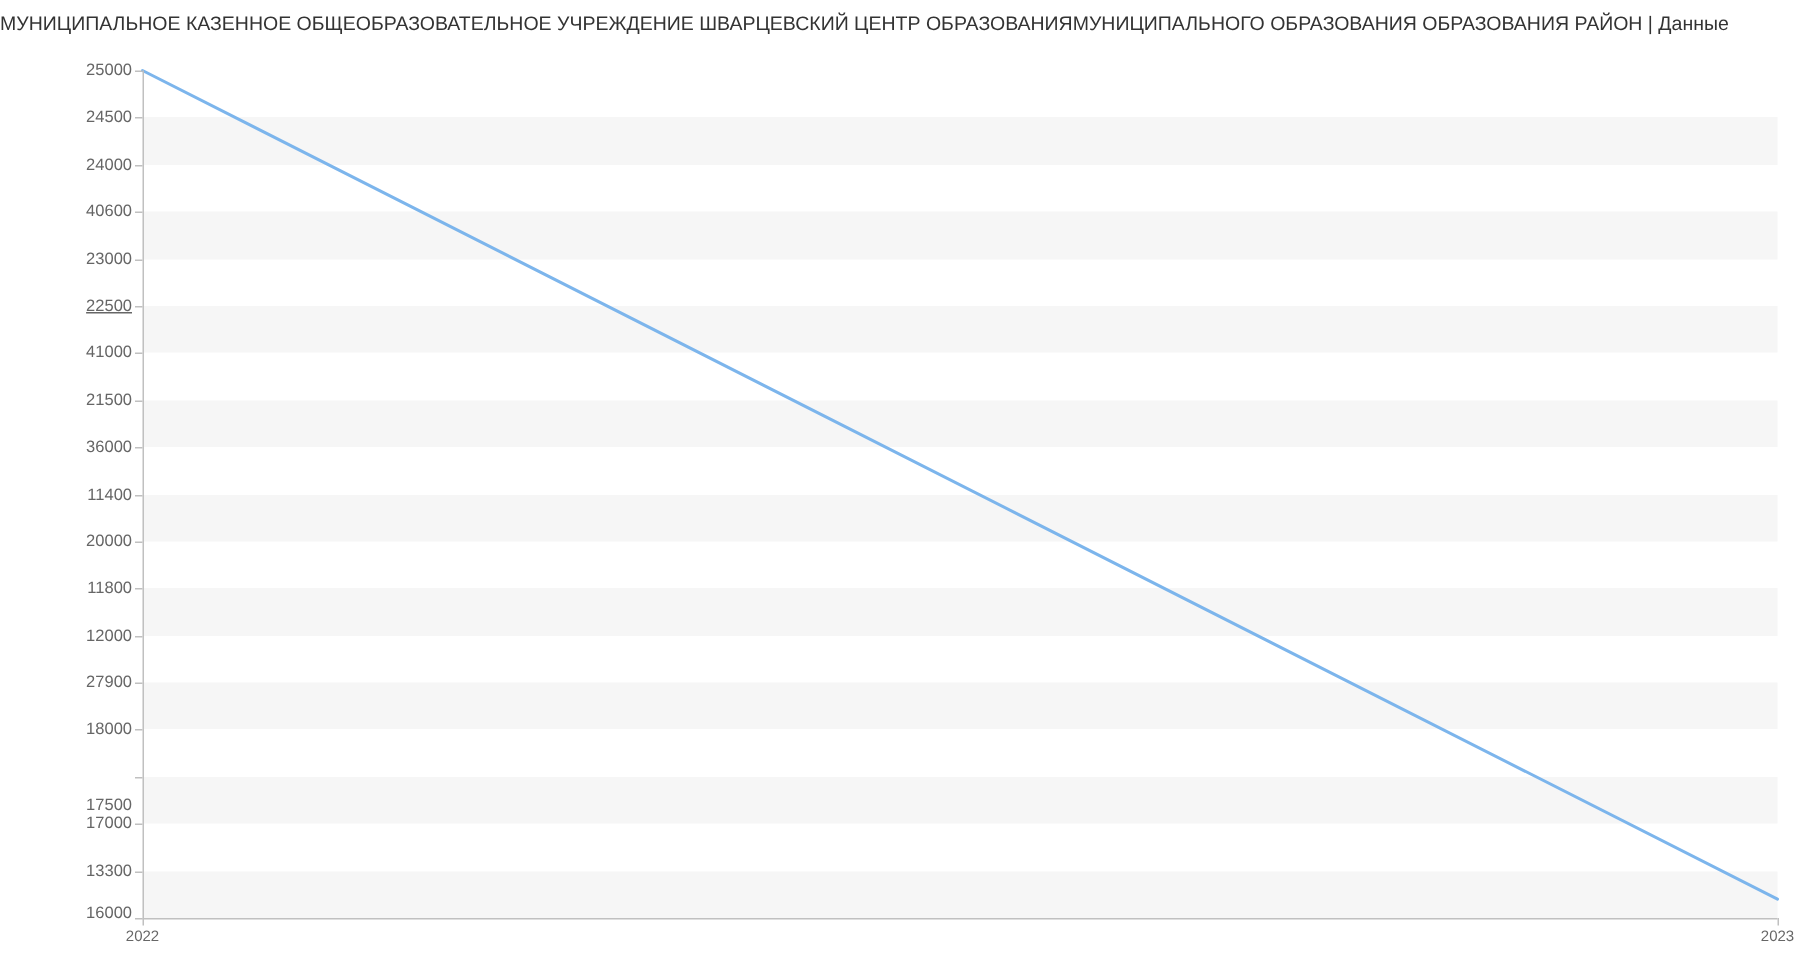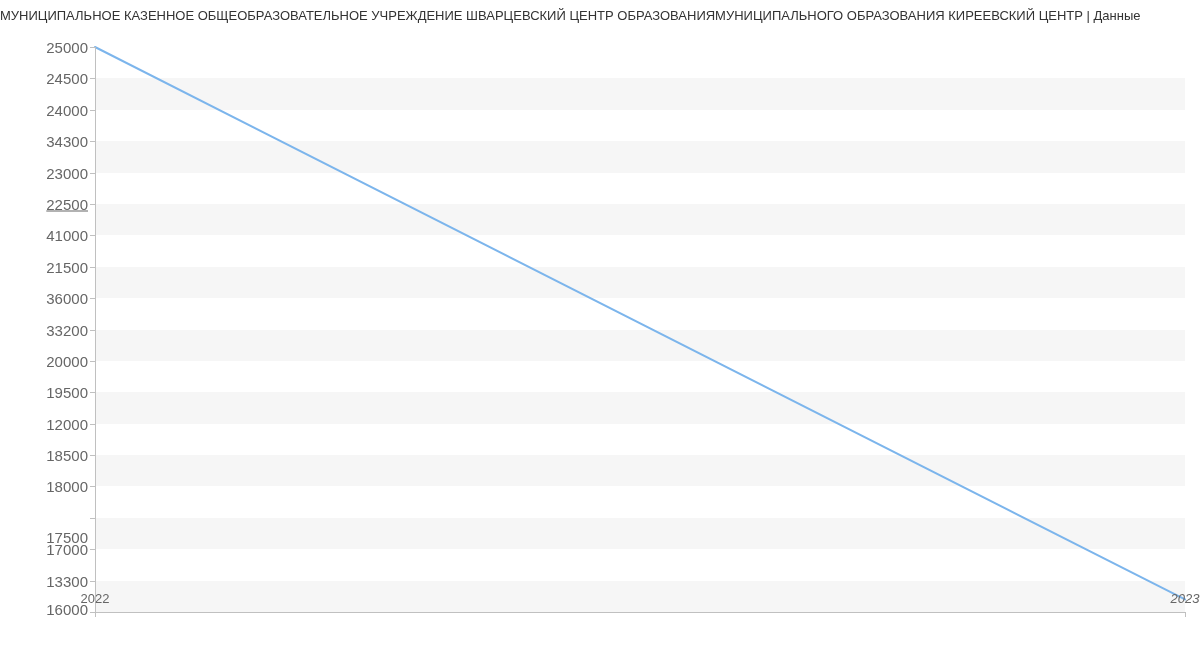--- a/index.html
+++ b/index.html
@@ -55,37 +55,37 @@
     .y-tick {
       position: absolute;
       width: 5px;
       height: 1px;
       background: #c0c0c0;
       left: 90px;
     }
     .y-label {
       position: absolute;
       right: 1112px;
-      font-size: 15px;
+      font-size: 11px;
       color: #666;
       text-align: right;
       transform: translateY(-50%);
       white-space: nowrap;
     }
     .x-tick {
       position: absolute;
       width: 1px;
       height: 5px;
       background: #c0c0c0;
       top: 585px;
     }
     .x-label {
       position: absolute;
-      top: 564px;
-      font-size: 13px;
+      top: 592px;
+      font-size: 10px;
       color: #666;
       transform: translateX(-50%);
       white-space: nowrap;
     }
     .line-svg {
       position: absolute;
       left: 0;
       top: 0;
       width: 100%;
       height: 100%;
@@ -95,21 +95,21 @@
       fill: none;
       stroke: #7cb5ec;
       stroke-width: 2;
       stroke-linejoin: round;
       stroke-linecap: round;
     }
   </style>
 </head>
 <body>
 
-<div class="chart-title">МУНИЦИПАЛЬНОЕ КАЗЕННОЕ ОБЩЕОБРАЗОВАТЕЛЬНОЕ УЧРЕЖДЕНИЕ ШВАРЦЕВСКИЙ ЦЕНТР ОБРАЗОВАНИЯМУНИЦИПАЛЬНОГО ОБРАЗОВАНИЯ КИРЕЕВСКИЙ ЦЕНТР | Данные</div>
+<div class="chart-title">МУНИЦИПАЛЬНОЕ КАЗЕННОЕ ОБЩЕОБРАЗОВАТЕЛЬНОЕ УЧРЕЖДЕНИЕ ШВАРЦЕВСКИЙ ЦЕНТР ОБРАЗОВАНИЯМУНИЦИПАЛЬНОГО ОБРАЗОВАНИЯ ОБРАЗОВАНИЯ РАЙОН | Данные</div>
 
 <div class="chart-container">
   <div class="plot-area" id="plot-area">
       <div class="grid-band" style="top: 31.3889px; height: 31.3889px;"></div>
       <div class="grid-band" style="top: 94.1667px; height: 31.3889px;"></div>
       <div class="grid-band" style="top: 156.944px; height: 31.3889px;"></div>
       <div class="grid-band" style="top: 219.722px; height: 31.3889px;"></div>
       <div class="grid-band" style="top: 282.5px; height: 31.3889px;"></div>
       <div class="grid-band" style="top: 345.278px; height: 31.3889px;"></div>
       <div class="grid-band" style="top: 408.056px; height: 31.3889px;"></div>
@@ -126,45 +126,45 @@
       <div class="y-label" style="top: 582px;">16000</div>
       <div class="y-tick" style="top: 553.611px;"></div>
       <div class="y-label" style="top: 553.611px;">13300</div>
       <div class="y-tick" style="top: 522.222px;"></div>
       <div class="y-label" style="top: 522.222px;">17000</div>
       <div class="y-tick" style="top: 490.833px;"></div>
       <div class="y-label" style="top: 490.833px; margin-top: 19px;">17500</div>
       <div class="y-tick" style="top: 459.444px;"></div>
       <div class="y-label" style="top: 459.444px;">18000</div>
       <div class="y-tick" style="top: 428.056px;"></div>
-      <div class="y-label" style="top: 428.056px;">18500</div>
+      <div class="y-label" style="top: 428.056px;">27900</div>
       <div class="y-tick" style="top: 396.667px;"></div>
       <div class="y-label" style="top: 396.667px;">12000</div>
       <div class="y-tick" style="top: 365.278px;"></div>
-      <div class="y-label" style="top: 365.278px;">19500</div>
+      <div class="y-label" style="top: 365.278px;">11800</div>
       <div class="y-tick" style="top: 333.889px;"></div>
       <div class="y-label" style="top: 333.889px; margin-left: 42px;">20000</div>
       <div class="y-tick" style="top: 302.5px;"></div>
-      <div class="y-label" style="top: 302.5px;">33200</div>
+      <div class="y-label" style="top: 302.5px;">11400</div>
       <div class="y-tick" style="top: 271.111px;"></div>
       <div class="y-label" style="top: 271.111px;">36000</div>
       <div class="y-tick" style="top: 239.722px;"></div>
       <div class="y-label" style="top: 239.722px;">21500</div>
       <div class="y-tick" style="top: 208.333px;"></div>
       <div class="y-label" style="top: 208.333px;">41000</div>
       <div class="y-tick" style="top: 176.944px;"></div>
       <div class="y-label" style="top: 176.944px; text-decoration: underline;">22500</div>
       <div class="y-tick" style="top: 145.556px;"></div>
       <div class="y-label" style="top: 145.556px;">23000</div>
       <div class="y-tick" style="top: 114.167px;"></div>
-      <div class="y-label" style="top: 114.167px;">34300</div>
+      <div class="y-label" style="top: 114.167px;">40600</div>
       <div class="y-tick" style="top: 82.7778px;"></div>
       <div class="y-label" style="top: 82.7778px;">24000</div>
       <div class="y-tick" style="top: 51.3889px;"></div>
       <div class="y-label" style="top: 51.3889px;">24500</div>
       <div class="y-tick" style="top: 20px;"></div>
       <div class="y-label" style="top: 20px;">25000</div>
       <div class="x-tick" style="left: 95px;"></div>
       <div class="x-label" style="left: 95px;">2022</div>
       <div class="x-tick" style="left: 1185px;"></div>
-      <div class="x-label" style="left: 1185px; font-style: italic;">2023</div>
+      <div class="x-label" style="left: 1185px;">2023</div>
     </div>
 </div>
 
 </body></html>

